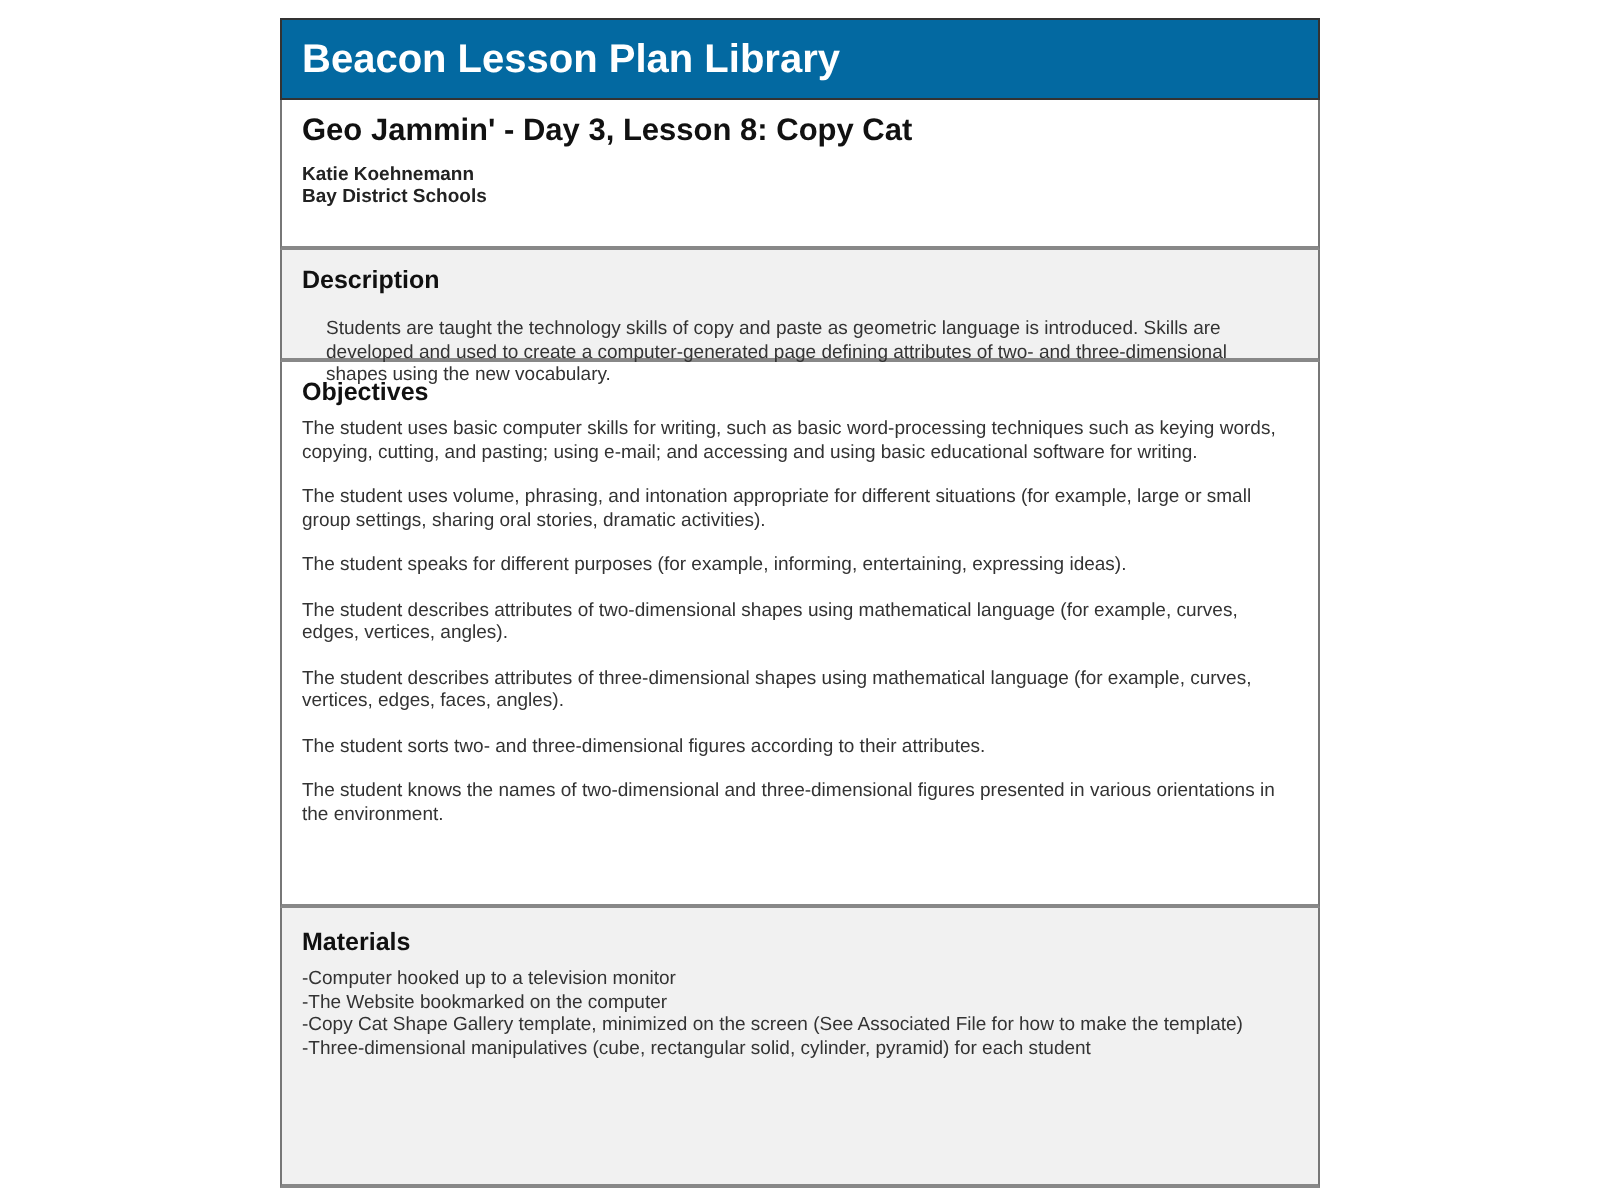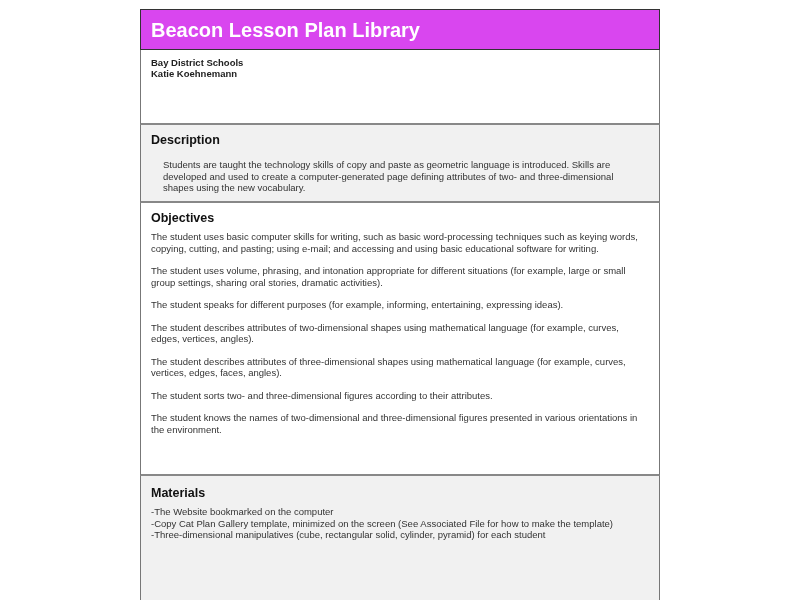--- a/index.html
+++ b/index.html
@@ -12,21 +12,21 @@
       font-family: "Liberation Sans", sans-serif;
       color: #222222;
     }
     .page {
       position: absolute;
       left: 140px;
       top: 9px;
       width: 520px;
     }
     .header {
-      background: #d946ef;
+      background: #0369a1;
       color: #ffffff;
       height: 41px;
       box-sizing: border-box;
       padding: 9px 10px 0 10px;
       font-size: 20px;
       font-weight: bold;
       border: 1px solid #333;
     }
     .section {
       border-left: 1px solid #777;
@@ -49,21 +49,21 @@
       font-weight: bold;
       line-height: 11px;
       color: #222;
     }
     .section-heading {
       font-size: 12.5px;
       font-weight: bold;
       margin: 0 0 6px 0;
       color: #111;
     }
-    .desc-section { height: 78px; }
+    .desc-section { height: 56px; }
     .body-text {
       font-size: 9.5px;
       line-height: 11.5px;
       color: #333;
       margin: 12px;
     }
     .obj-section { height: 273px; }
     .obj-list p {
       font-size: 9.5px;
       line-height: 11.5px;
@@ -80,22 +80,23 @@
 </head>
 <body>
 
 <div class="page">
 
   <div class="header">
     <span>Beacon Lesson Plan Library</span>
   </div>
 
   <div class="section white title-section">
+    <div class="lesson-title">Geo Jammin' - Day 3, Lesson 8: Copy Cat</div>
+    <div class="byline">Katie Koehnemann</div>
     <div class="byline">Bay District Schools</div>
-    <div class="byline">Katie Koehnemann</div>
   </div>
 
   <div class="section gray desc-section">
     <div class="section-heading">Description</div>
     <p class="body-text">Students are taught the technology skills of copy and paste as geometric language is introduced. Skills are developed and used to create a computer-generated page defining attributes of two- and three-dimensional shapes using the new vocabulary.</p>
   </div>
 
   <div class="section white obj-section">
     <div class="section-heading">Objectives</div>
     <div class="obj-list">
@@ -105,19 +106,20 @@
       <p>The student describes attributes of two-dimensional shapes using mathematical language (for example, curves, edges, vertices, angles).</p>
       <p>The student describes attributes of three-dimensional shapes using mathematical language (for example, curves, vertices, edges, faces, angles).</p>
       <p>The student sorts two- and three-dimensional figures according to their attributes.</p>
       <p>The student knows the names of two-dimensional and three-dimensional figures presented in various orientations in the environment.</p>
     </div>
   </div>
 
   <div class="section gray mat-section">
     <div class="section-heading">Materials</div>
     <div class="mat-list">
+      <div>-Computer hooked up to a television monitor</div>
       <div>-The Website bookmarked on the computer</div>
-      <div>-Copy Cat Plan Gallery template, minimized on the screen (See Associated File for how to make the template)</div>
+      <div>-Copy Cat Shape Gallery template, minimized on the screen (See Associated File for how to make the template)</div>
       <div>-Three-dimensional manipulatives (cube, rectangular solid, cylinder, pyramid) for each student</div>
     </div>
   </div>
 
 </div>
 
 </body></html>

